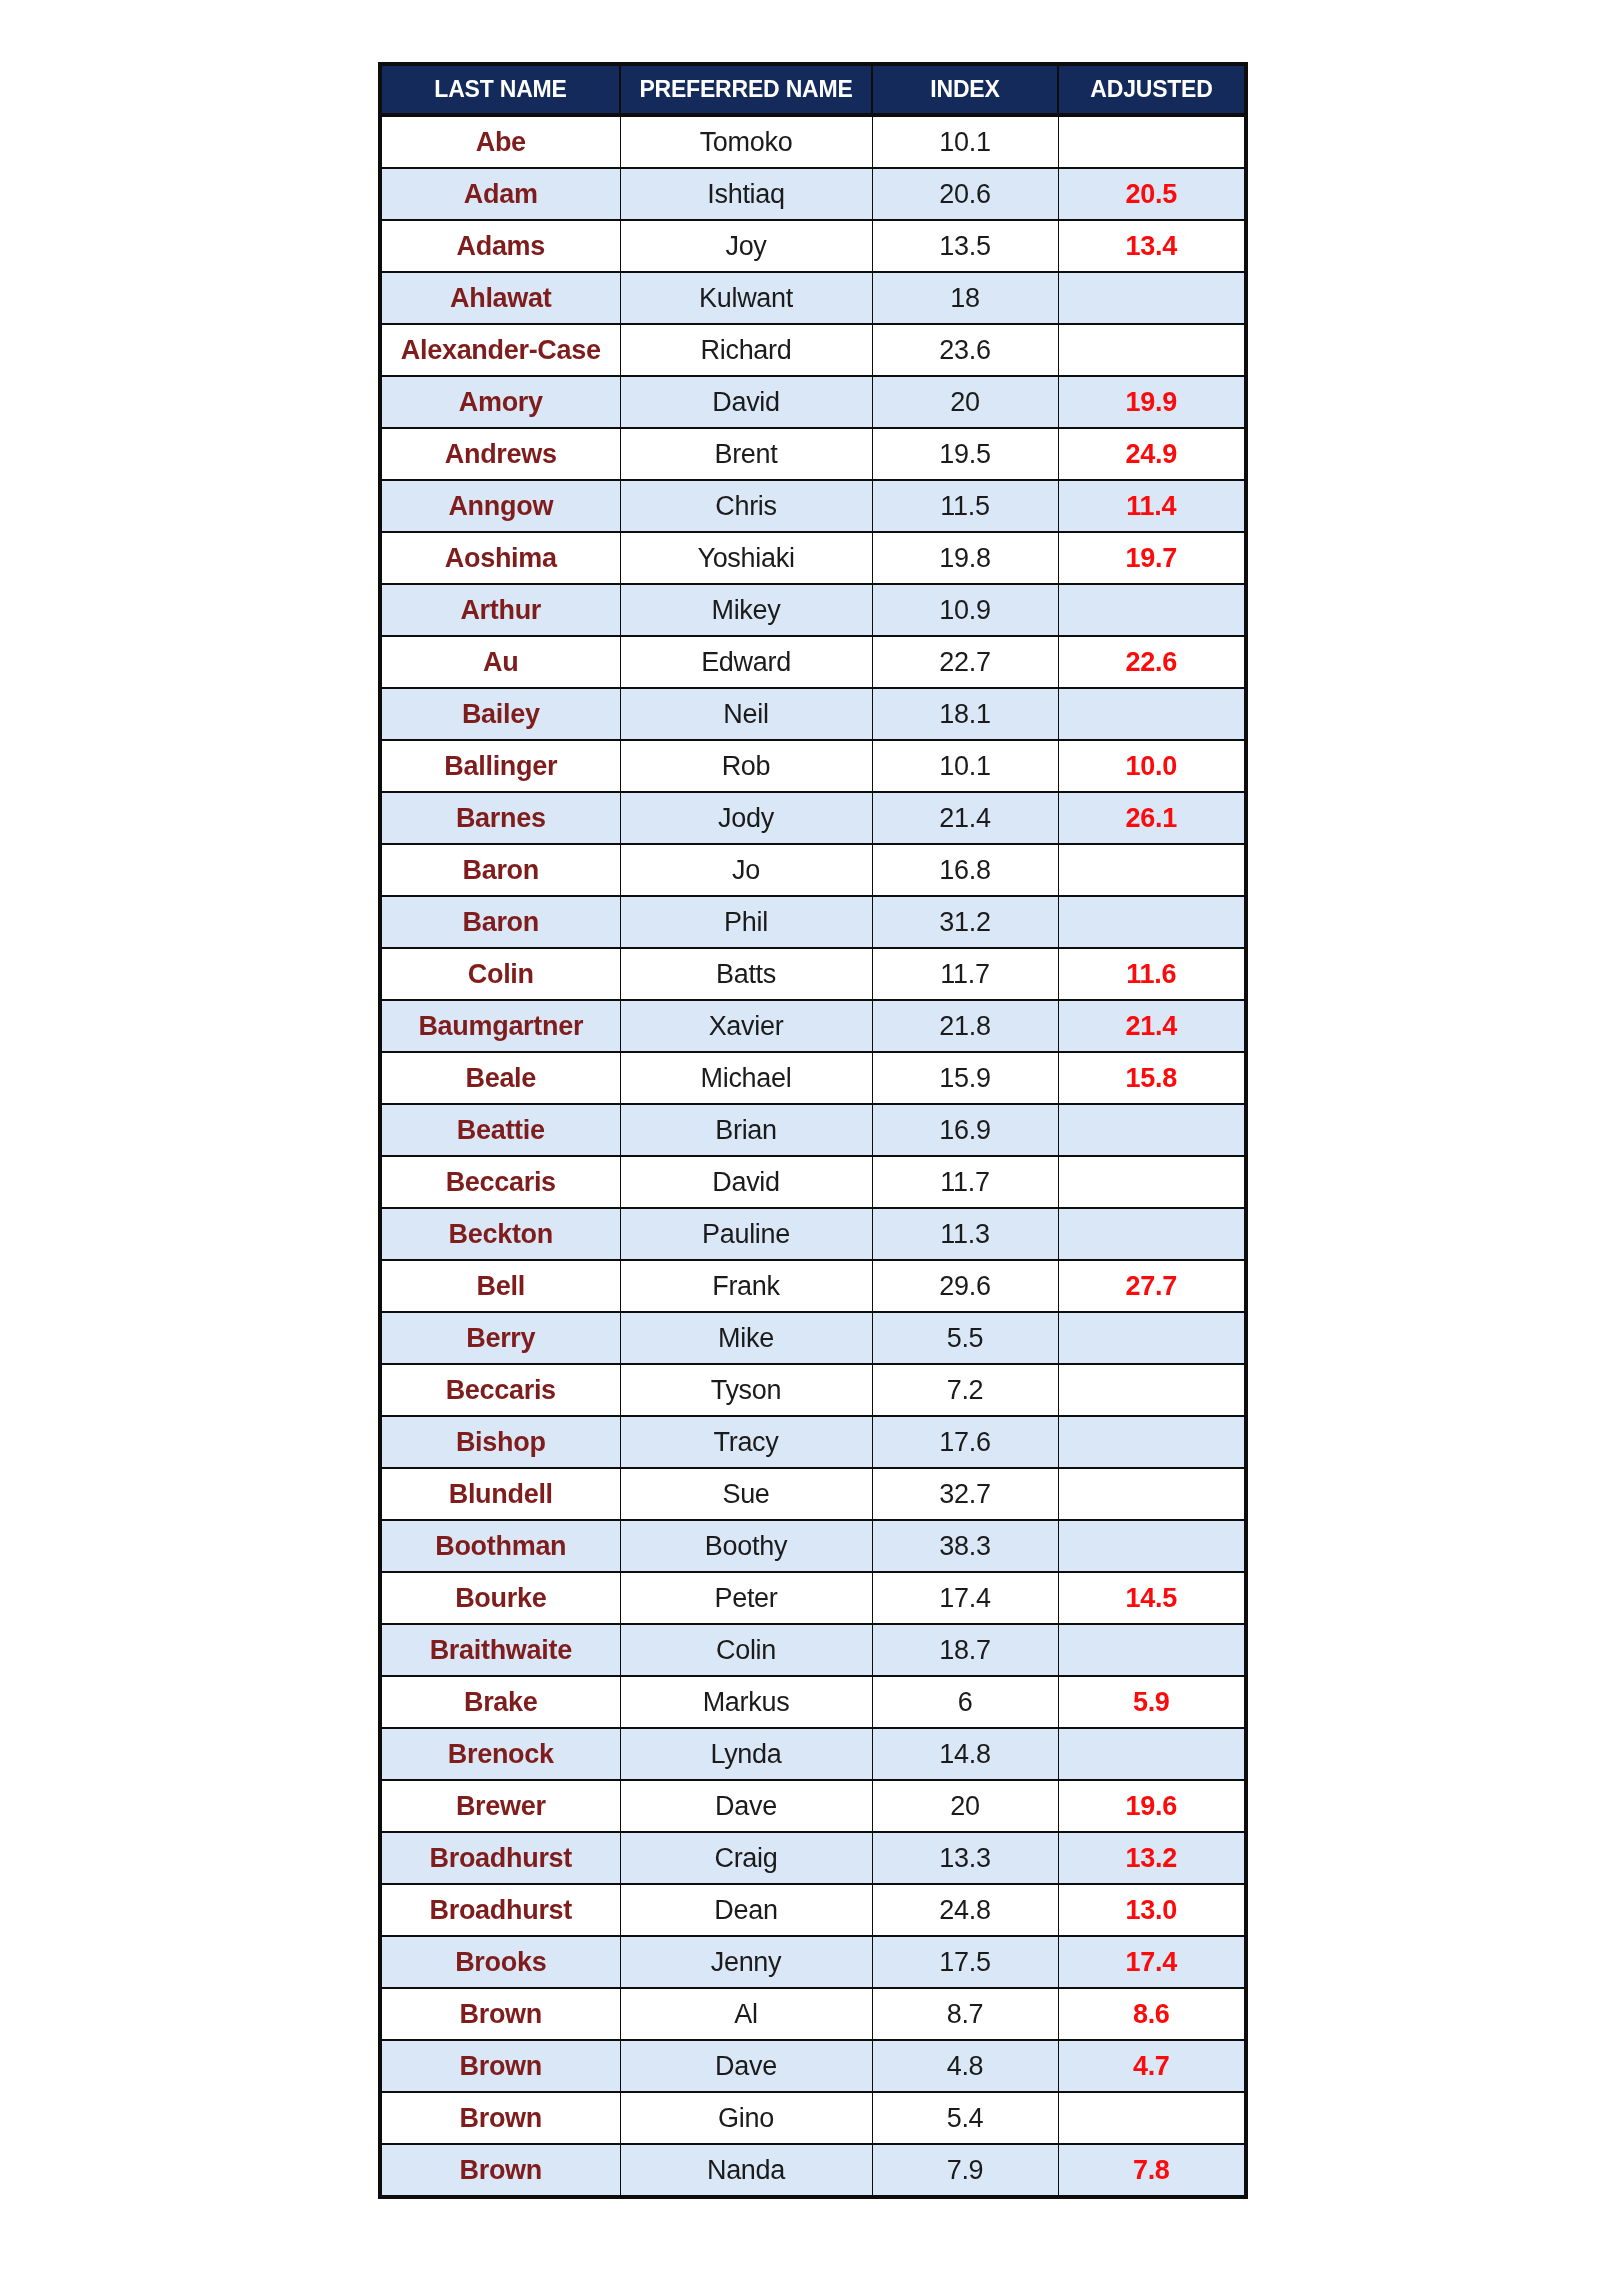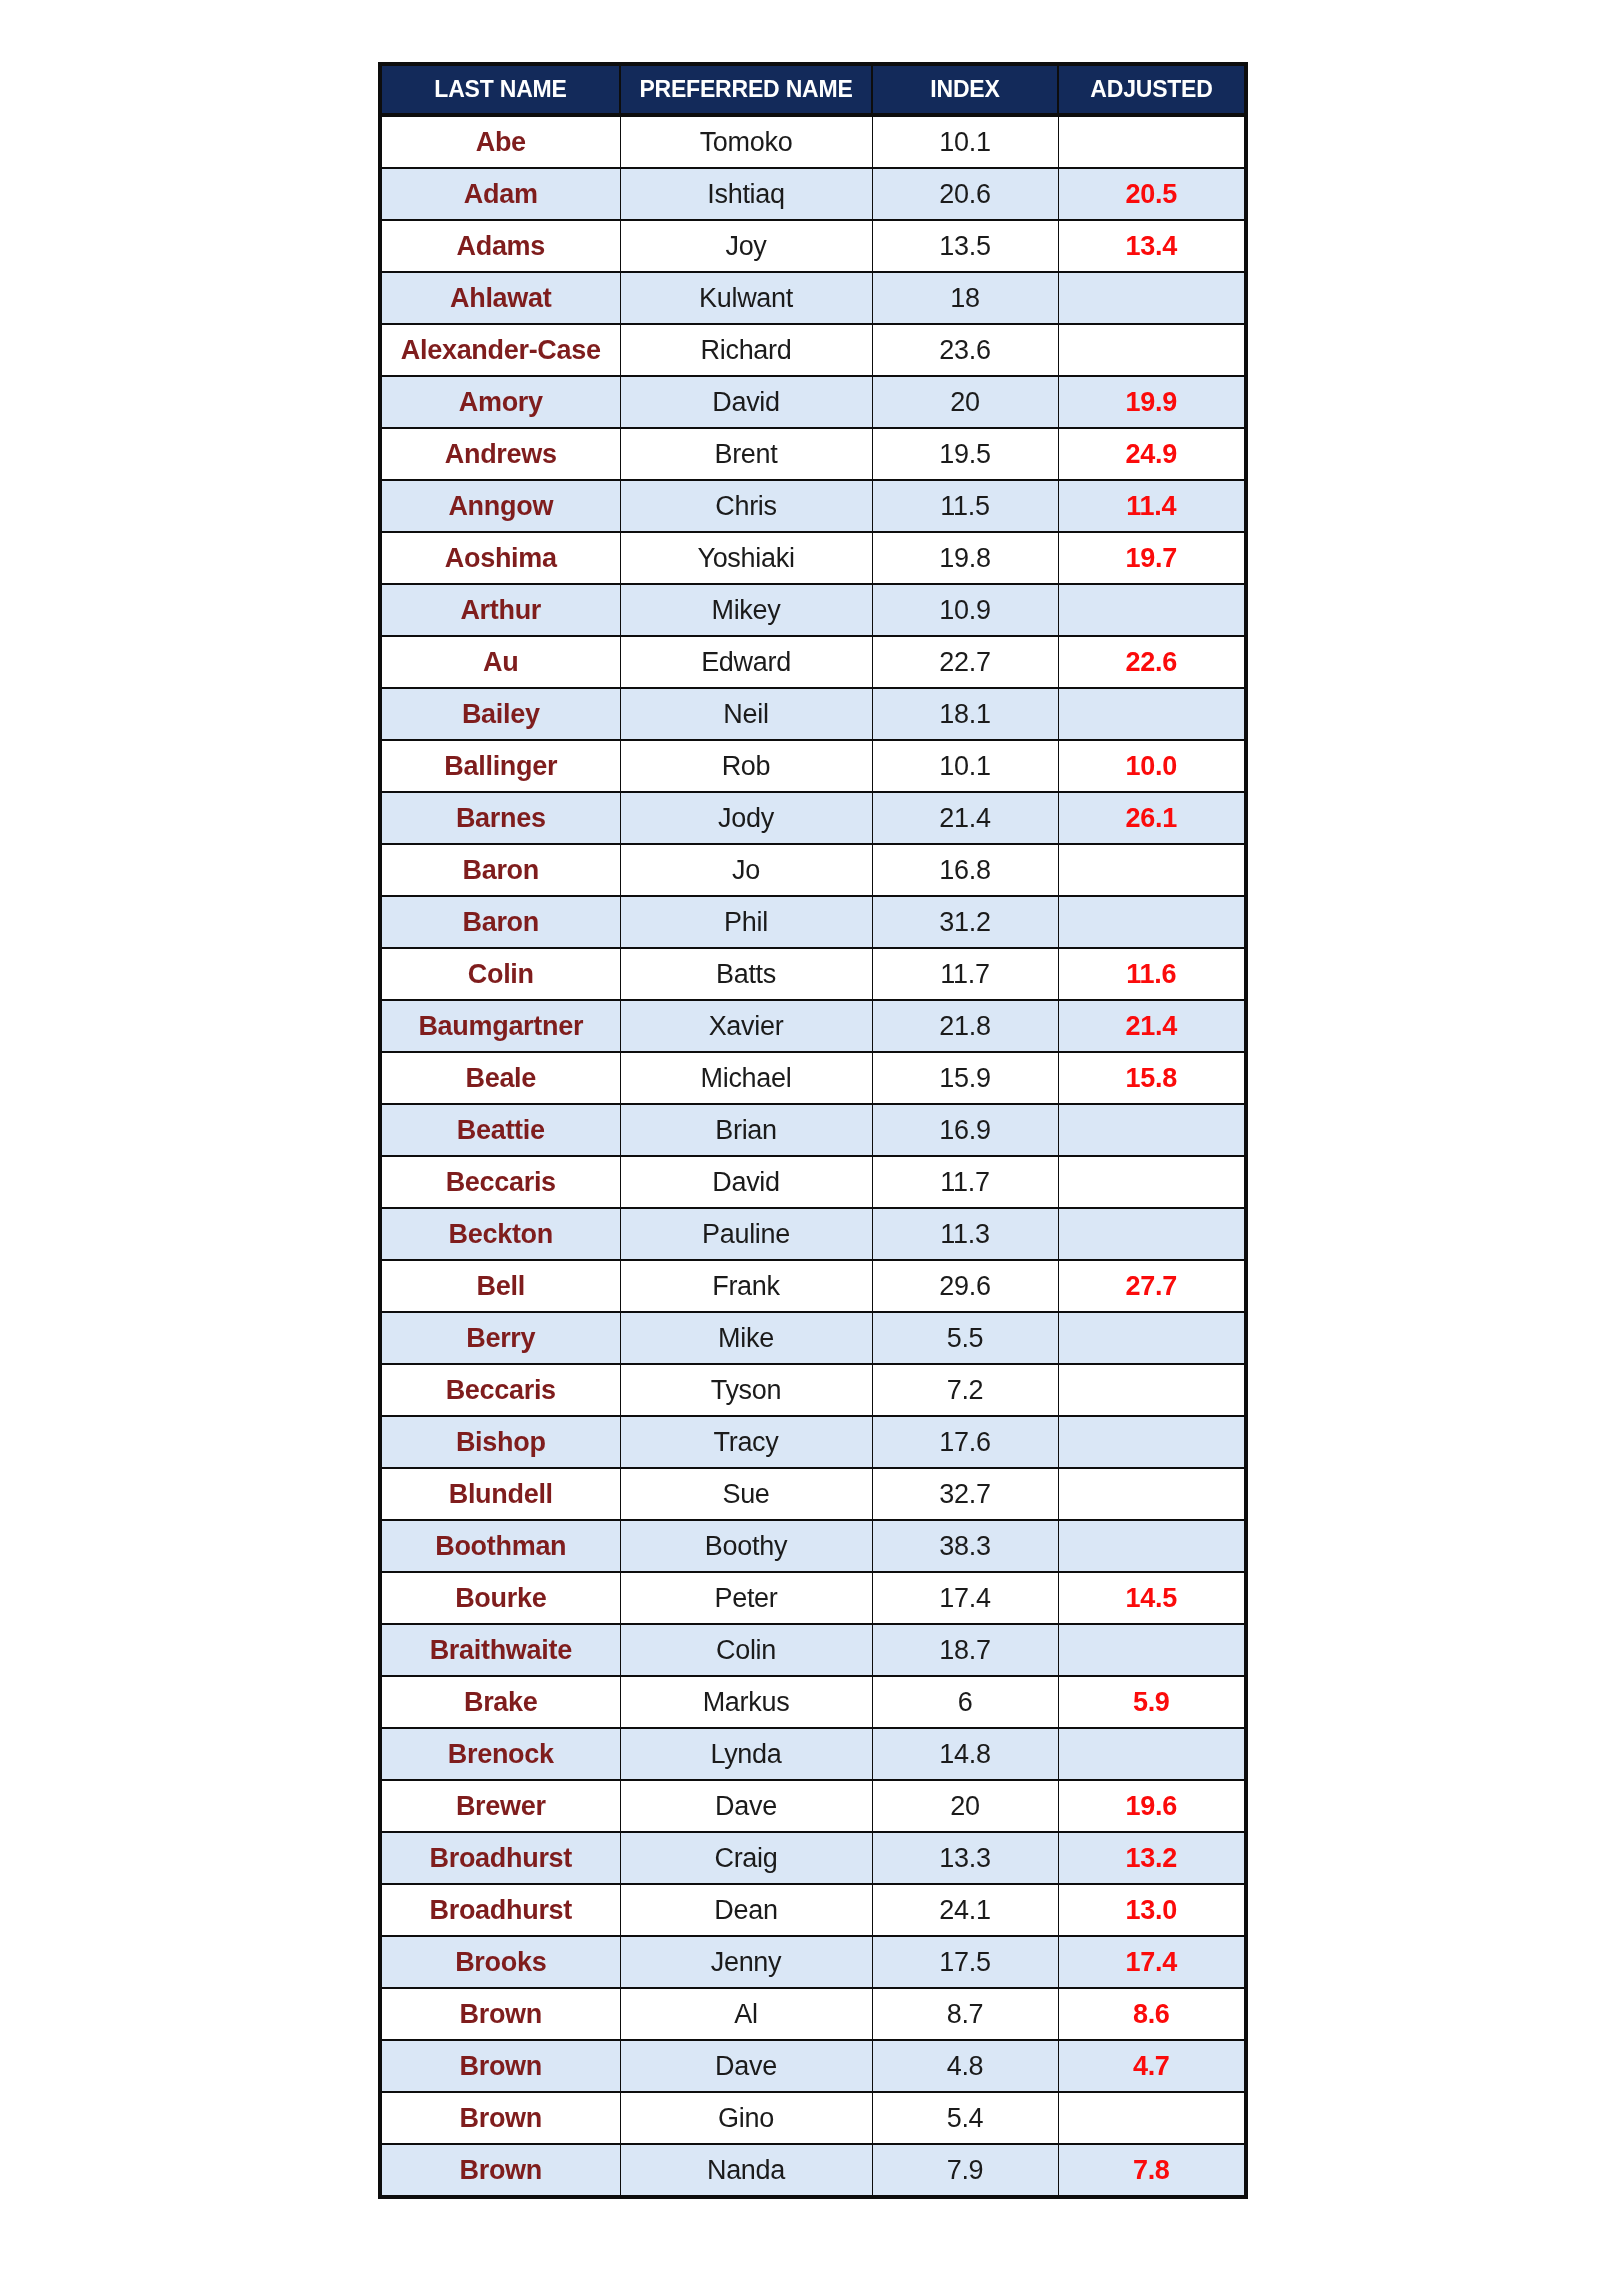--- a/index.html
+++ b/index.html
@@ -295,21 +295,21 @@
         </tr>
         <tr>
           <td class="cell-last">Broadhurst</td>
           <td class="cell-pref">Craig</td>
           <td class="cell-index">13.3</td>
           <td class="cell-adjusted">13.2</td>
         </tr>
         <tr>
           <td class="cell-last">Broadhurst</td>
           <td class="cell-pref">Dean</td>
-          <td class="cell-index">24.1</td>
+          <td class="cell-index">24.8</td>
           <td class="cell-adjusted">13.0</td>
         </tr>
         <tr>
           <td class="cell-last">Brooks</td>
           <td class="cell-pref">Jenny</td>
           <td class="cell-index">17.5</td>
           <td class="cell-adjusted">17.4</td>
         </tr>
         <tr>
           <td class="cell-last">Brown</td>

